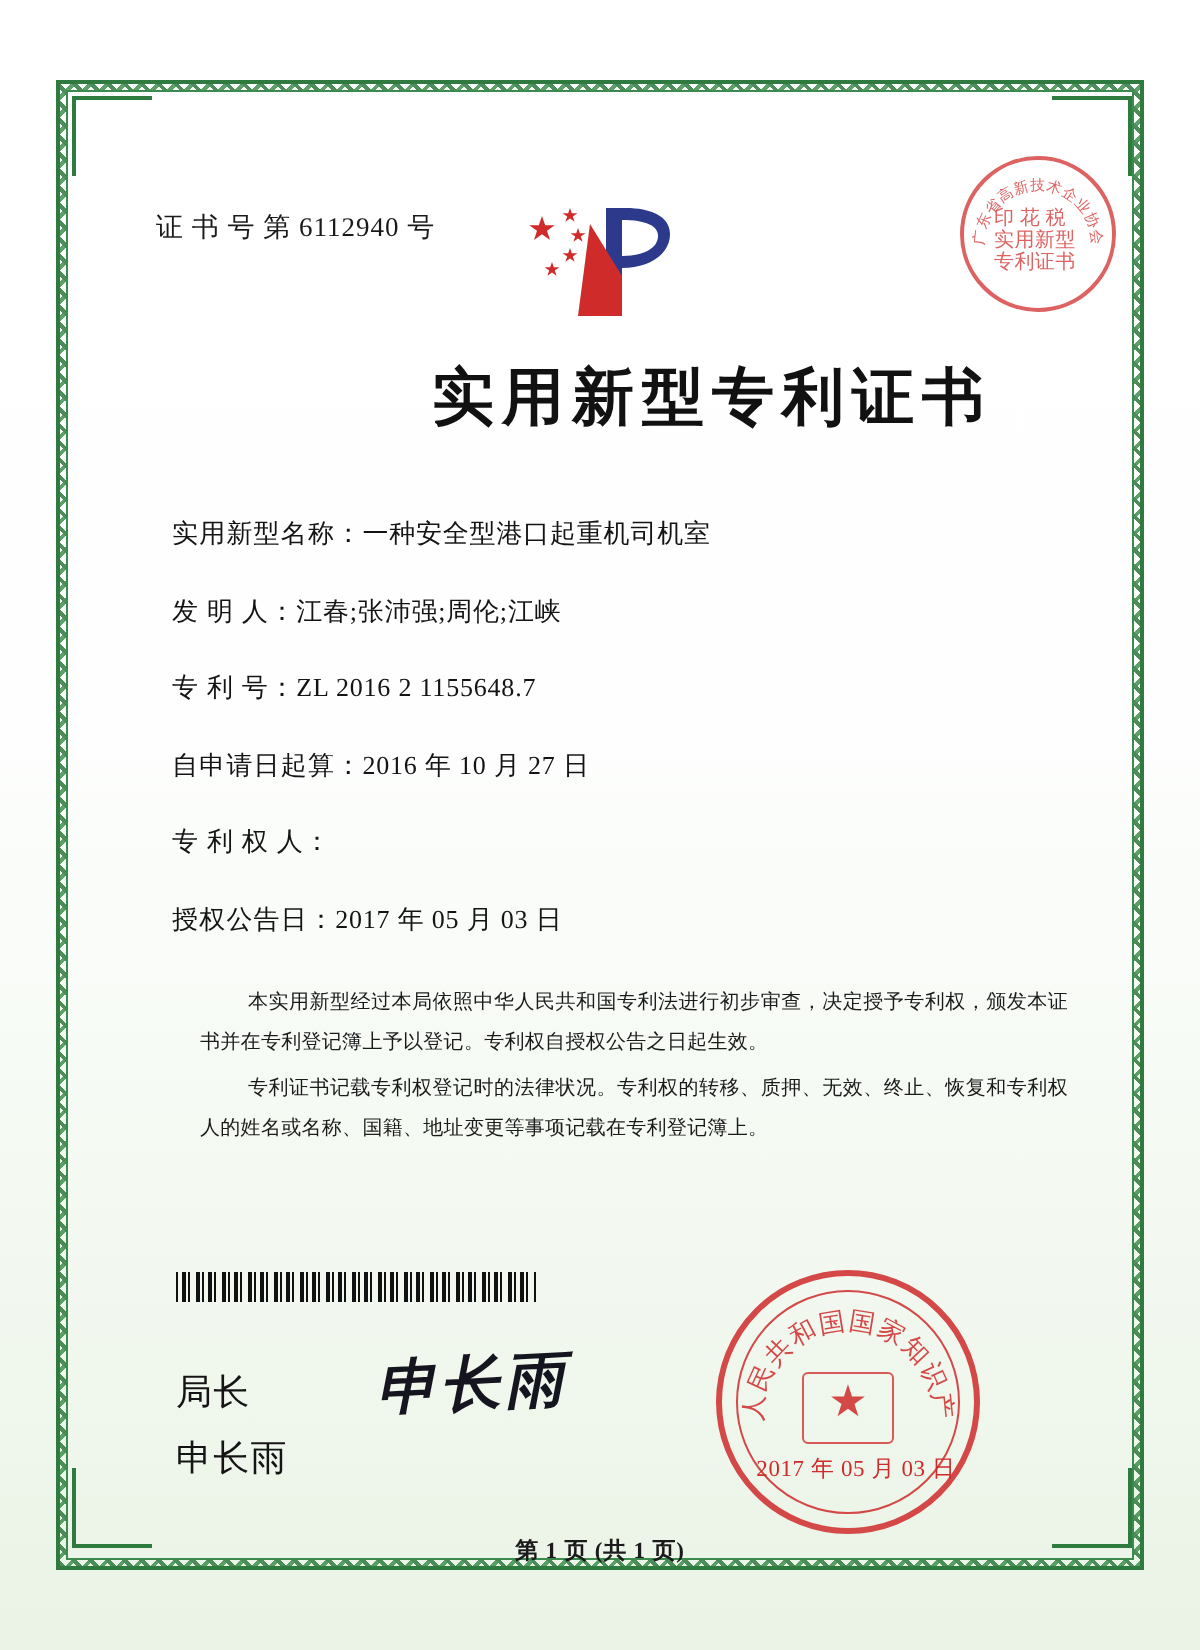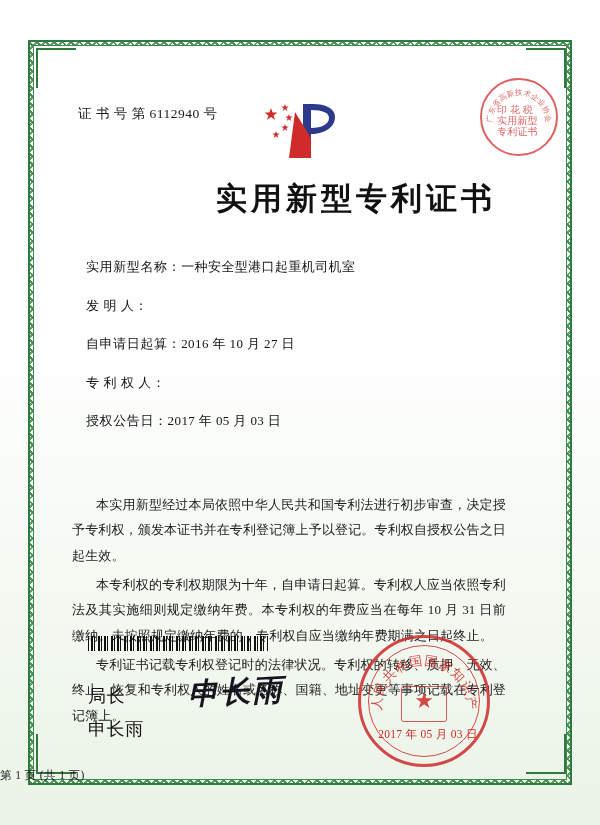--- a/index.html
+++ b/index.html
@@ -121,23 +121,23 @@
   .field-label {
     letter-spacing: .6px;
   }
   .field-value {
     letter-spacing: .4px;
   }
 
   
   .body-text {
     position: absolute;
-    left: 72px; top: 492px;
+    left: 100px; top: 492px;
     width: 434px;
-    font-size: 13px;
+    font-size: 10px;
     line-height: 1.95;
     color: #1b1b1b;
     text-align: justify;
     letter-spacing: .15px;
   }
   .body-text p {
     margin: 0 0 4px 0;
     text-indent: 24px;
   }
 
@@ -257,23 +257,25 @@
     font-size: 7.4px;
     font-family: "Liberation Serif", "DejaVu Serif", serif;
     letter-spacing: .4px;
   }
 
   
   .page-footer {
     position: absolute;
     left: 0; top: 768px;
     width: 600px;
+    text-align: center;
     font-size: 11.5px;
     color: #1b1b1b;
     letter-spacing: .4px;
+    font-weight: bold;
   }
 </style>
 </head>
 <body>
 
 <div class="page">
   <div class="paper-tint"></div>
 
   <div class="frame-pattern"></div>
   <div class="frame-outer"></div>
@@ -305,37 +307,41 @@
 
   <div class="doc-title">实用新型专利证书</div>
 
   <div class="fields">
     <div class="field-row">
       <span class="field-label">实用新型名称：</span>
       <span class="field-value">一种安全型港口起重机司机室</span>
     </div>
     <div class="field-row">
       <span class="field-label">发  明  人：</span>
+      <span class="field-value">江春;张沛强;周伦;江峡</span>
+    </div>
+    <div class="field-row">
+      <span class="field-label">专  利  号：</span>
+      <span class="field-value">ZL 2016 2 1155648.7</span>
     </div>
     <div class="field-row">
       <span class="field-label">自申请日起算：</span>
       <span class="field-value">2016 年 10 月 27 日</span>
     </div>
     <div class="field-row">
       <span class="field-label">专 利 权 人：</span>
     </div>
     <div class="field-row">
       <span class="field-label">授权公告日：</span>
       <span class="field-value">2017 年 05 月 03 日</span>
     </div>
   </div>
 
   <div class="body-text">
     <p>本实用新型经过本局依照中华人民共和国专利法进行初步审查，决定授予专利权，颁发本证书并在专利登记簿上予以登记。专利权自授权公告之日起生效。</p>
-    <p>本专利权的专利权期限为十年，自申请日起算。专利权人应当依照专利法及其实施细则规定缴纳年费。本专利权的年费应当在每年 10 月 31 日前缴纳。未按照规定缴纳年费的，专利权自应当缴纳年费期满之日起终止。</p>
     <p>专利证书记载专利权登记时的法律状况。专利权的转移、质押、无效、终止、恢复和专利权人的姓名或名称、国籍、地址变更等事项记载在专利登记簿上。</p>
   </div>
 
   <div class="barcode"></div>
 
   <div class="sig-block">
     <div>局长</div>
     <div>申长雨</div>
   </div>
   <div class="signature-script">申长雨</div>

